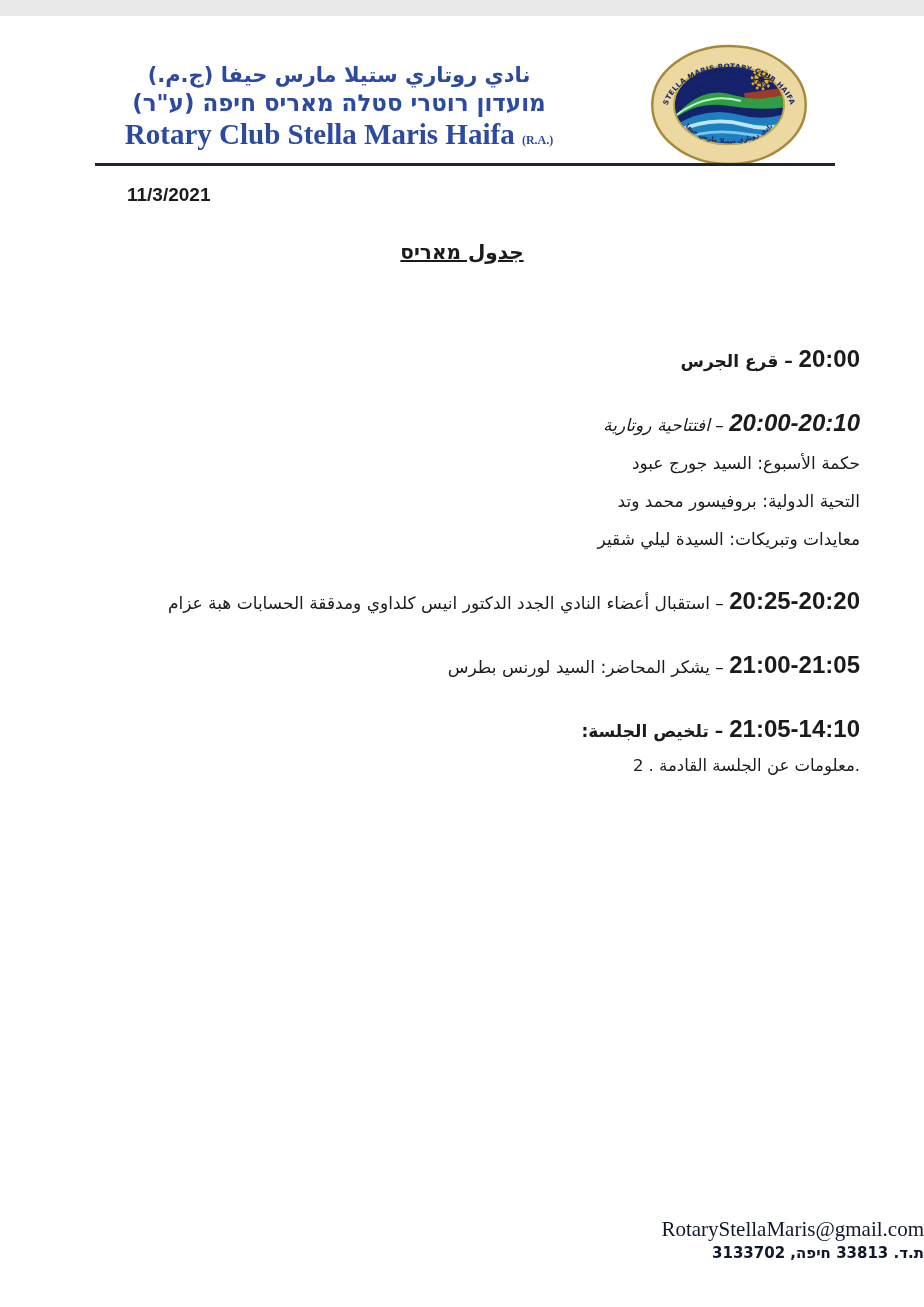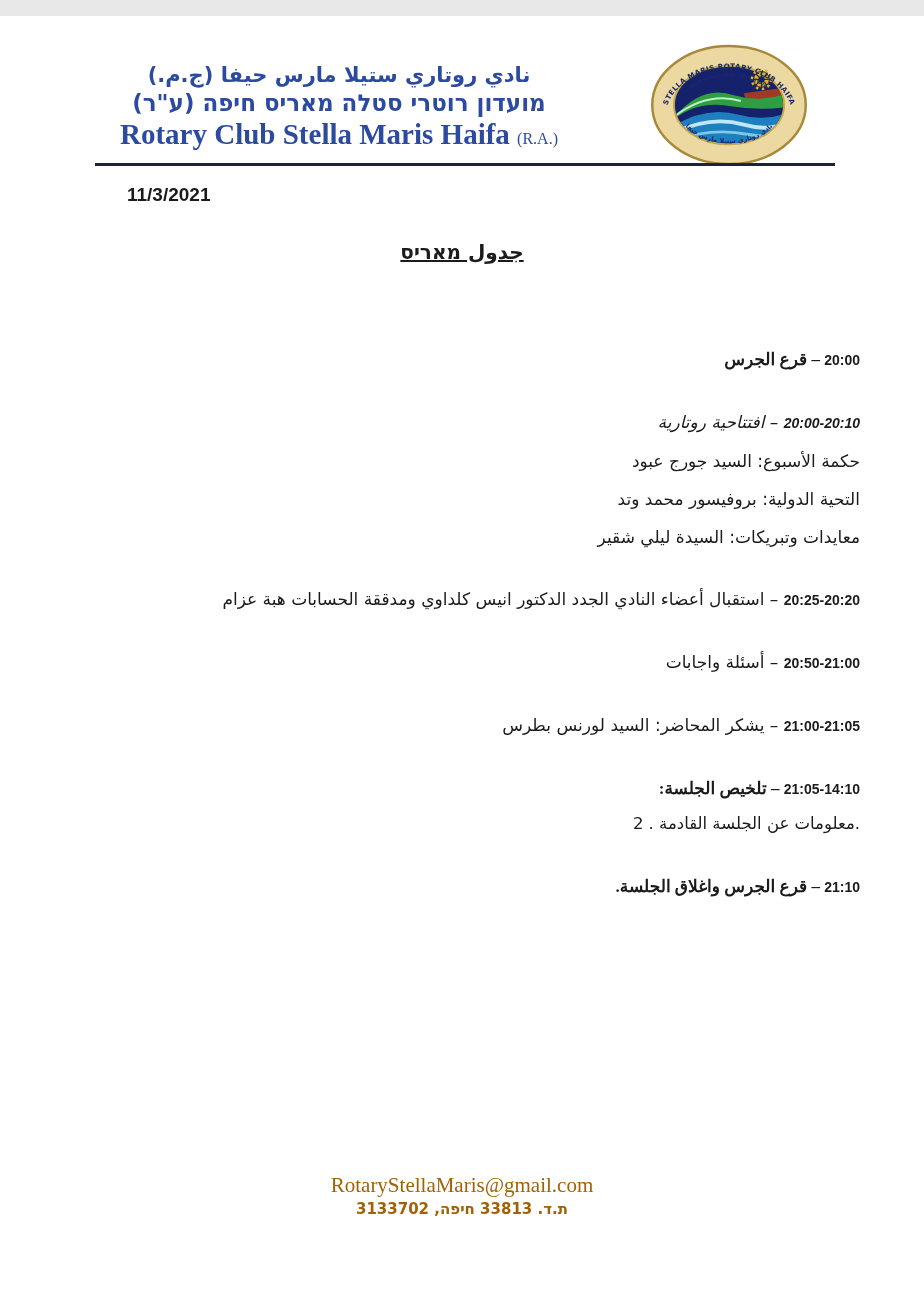--- a/index.html
+++ b/index.html
@@ -9,49 +9,49 @@
     font-family:"DejaVu Sans",sans-serif; color:#1b1b1b;
   }
   
   .header-text{
     position:absolute; top:46px; left:58px; width:562px;
     text-align:center; color:#2c4ba0;
   }
   .club-ar{font-size:21px; font-weight:bold; line-height:27px; direction:rtl;}
   .club-he{font-size:23px; font-weight:bold; line-height:28px; direction:rtl;}
   .club-en{font-family:"Liberation Serif",serif; font-size:29px; font-weight:bold; line-height:34px; direction:ltr;}
-  .club-en .suffix{font-size:16px; font-weight:normal;}
+  .club-en .suffix{font-size:12px; font-weight:bold;}
   .logo-wrap{position:absolute; top:28px; left:650px; width:158px; height:122px;}
   .rule{position:absolute; top:147px; left:95px; width:740px; height:3px; background:#1d2433;}
   
   .doc-date{
     position:absolute; top:168px; left:127px;
     font-family:"Liberation Sans",sans-serif; font-size:19px; font-weight:bold; direction:ltr;
   }
   .doc-title{
     position:absolute; top:224px; left:0; width:100%;
     text-align:center; direction:rtl;
     font-size:20px; font-weight:bold; text-decoration:underline;
   }
   
   .agenda{
     position:absolute; top:316px; left:64px; right:64px;
     direction:rtl; text-align:right; padding-top:14px;
     font-size:17px; line-height:26px;
   }
   .a-item .time{
     font-family:"Liberation Sans","DejaVu Sans",sans-serif;
-    font-size:14px; font-weight:bold;
+    font-size:24px; font-weight:bold;
   }
-  .a-item.bold .a-text{font-weight:bold;font-family:Liberation Serif, serif;}
+  .a-item.bold .a-text{font-weight:bold;}
   .a-sub{font-size:17px;}
   .a-list{direction:ltr; text-align:right; font-size:16.5px;}
   .a-list + .a-list{margin-left:0; margin-right:145px;}
   
-  .footer{position:absolute; top:1156px; left:0; width:100%; text-align:center; color:#a16207;}
+  .footer{position:absolute; top:1200px; left:0; width:100%; text-align:right; color:#0f172a;}
   .footer .email{
     font-family:"Liberation Serif",serif; font-size:21px; line-height:27px; direction:ltr;
   }
   .footer .address{
     font-size:15px; font-weight:bold; line-height:21px; direction:rtl;
   }
 </style>
 </head>
 <body>
 
@@ -110,25 +110,23 @@
 
   <div class="doc-title">جدول מאריס</div>
 
   <div class="agenda">
       <div class="a-item bold" style="margin-bottom: 36px;"><span class="time">20:00</span><span class="a-text"> – قرع الجرس</span></div>
       <div class="a-item" style="margin-bottom: 12px; font-style: italic;"><span class="time">20:00-20:10</span><span class="a-text"> – افتتاحية روتارية</span></div>
       <div class="a-sub" style="margin-bottom: 12px;">حكمة الأسبوع: السيد جورج عبود</div>
       <div class="a-sub" style="margin-bottom: 12px;">التحية الدولية: بروفيسور محمد وتد</div>
       <div class="a-sub" style="margin-bottom: 36px;">معايدات وتبريكات: السيدة ليلي شقير</div>
       <div class="a-item" style="margin-bottom: 36px;"><span class="time">20:25-20:20</span><span class="a-text"> – استقبال أعضاء النادي الجدد الدكتور انيس كلداوي ومدققة الحسابات هبة عزام</span></div>
-      <div class="a-item" style="margin-bottom: 36px;"><span class="time">20:50-21:00</span><span class="a-text"> – أسئلة واجابات</span></div>
       <div class="a-item" style="margin-bottom: 36px; text-align: right;"><span class="time">21:00-21:05</span><span class="a-text"> – يشكر المحاضر: السيد لورنس بطرس</span></div>
       <div class="a-item bold" style="margin-bottom: 9px;"><span class="time">21:05-14:10</span><span class="a-text"> – تلخيص الجلسة:</span></div>
       <div class="a-list" style="margin-bottom: 36px;">2 . معلومات عن الجلسة القادمة.</div>
-      <div class="a-item bold" style="margin-bottom: 0px;"><span class="time">21:10</span><span class="a-text"> – قرع الجرس واغلاق الجلسة.</span></div>
     </div>
 
   <div class="footer">
     <div class="email">RotaryStellaMaris@gmail.com</div>
     <div class="address">ת.ד. 33813 חיפה, 3133702</div>
   </div>
 
 </div>
 
 </body></html>

